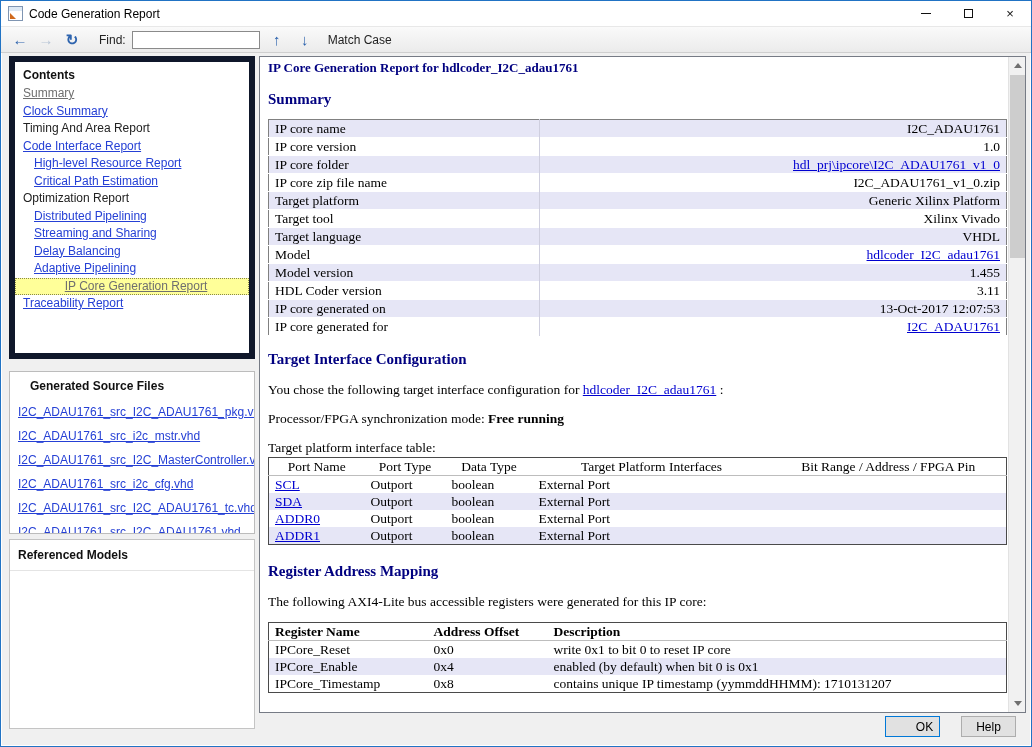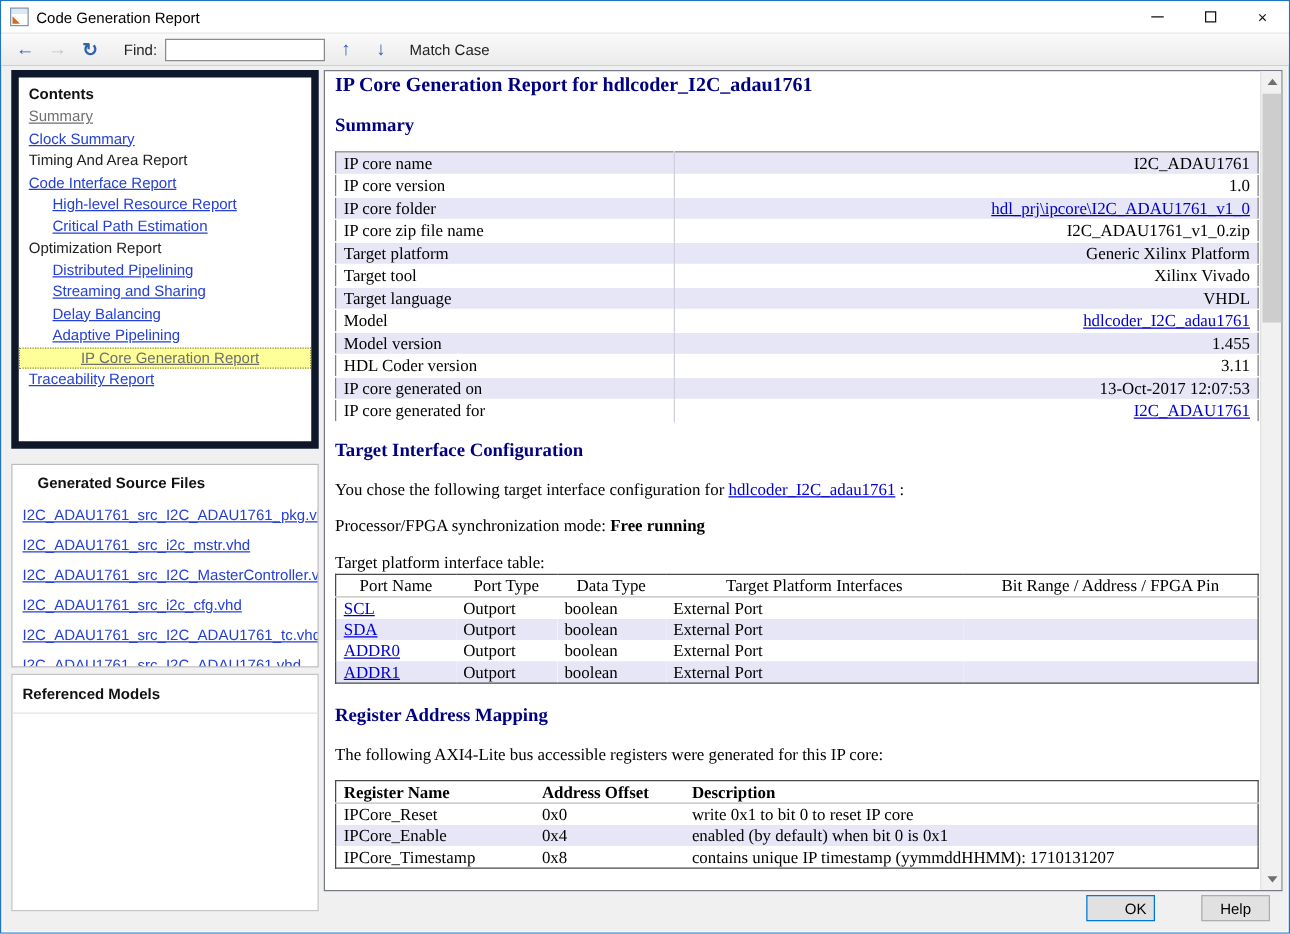--- a/index.html
+++ b/index.html
@@ -37,41 +37,41 @@
   .match-case { margin-left:12px; }
 
   
   .main { position:absolute; top:52px; left:1px; right:1px; bottom:1px; background:#f0f0f0; }
 
   
   .contents-panel { position:absolute; left:7px; top:3px; width:246px; height:303px; background:#fff;
     border:6px solid #0f172a; padding-top:4px; overflow:hidden; }
   .toc-header { font-size:12px; font-weight:bold; color:#111; padding:2px 8px 3px; }
   .toc-item { font-size:12px; line-height:17.5px; padding-left:8px; white-space:nowrap; color:#222; }
-  .toc-item.toc-indent { padding-left:27px; }
+  .toc-item.toc-indent { padding-left:19px; }
   .toc-link { color:#2540d5; text-decoration:underline; cursor:pointer; }
   .toc-link.toc-visited { color:#6f6f6f; }
   .toc-item.toc-selected { background:#ffff99; outline:1px dotted #88884a; outline-offset:-1px;text-align:center; }
   .toc-item.toc-selected .toc-link { color:#6f6f6f; }
 
   .genfiles-panel { position:absolute; left:7px; top:318px; width:246px; height:163px; background:#fff;
     border:1px solid #bcbcbc; overflow:hidden; }
   .gen-header { font-size:12px; font-weight:bold; color:#111; padding:7px 20px 2px; }
   .gen-link { display:block; font-size:12px; color:#2540d5; text-decoration:underline; cursor:pointer;
     margin:10px 8px 0; white-space:nowrap; }
 
   .ref-panel { position:absolute; left:7px; top:486px; width:246px; height:190px; background:#fff; border:1px solid #c4c4c4; }
   .ref-header { font-size:12px; font-weight:bold; color:#111; padding:8px 8px; border-bottom:1px solid #e4e4e4; }
 
   
   .content-panel { position:absolute; left:257px; top:3px; width:767px; height:657px; background:#fff; border:1px solid #767b85; }
   .content-scroll { position:absolute; top:0; left:0; right:17px; bottom:0; overflow:hidden; padding:1px 6px 0 8px;
     font-family:"Liberation Serif", serif; color:#000; }
 
-  .report-title { font-family:"Liberation Serif", serif; font-size:16px; font-weight:bold; color:#000080; margin:2px 0 0; }
+  .report-title { font-family:"Liberation Serif", serif; font-size:13px; font-weight:bold; color:#000080; margin:2px 0 0; }
   .section-heading { font-family:"Liberation Serif", serif; font-size:15px; font-weight:bold; color:#000080; margin:15px 0 0; }
   .para { font-size:13.5px; margin:14px 0 0; }
   .para b { font-weight:bold; }
   .content-scroll a, .cell-link { color:#0000d0; text-decoration:underline; cursor:pointer; }
 
   table.rpt { border-collapse:collapse; width:739px; font-family:"Liberation Serif", serif; font-size:13.5px; margin-top:11px; }
   table.rpt td, table.rpt th { padding:0 6px; height:17px; line-height:17px; white-space:nowrap; overflow:hidden; }
   tr.lav { background:#e6e6f6; }
   table.summary { border:1px solid #808080; }
   table.summary td.lbl { width:271px; border-right:1px solid #cfcfdf; }
@@ -86,21 +86,21 @@
   .v-scrollbar { position:absolute; top:0; right:0; bottom:0; width:17px; background:#f1f1f1; border-left:1px solid #e2e2e2; }
   .sb-arrow { position:absolute; left:0; width:17px; height:17px; display:flex; align-items:center; justify-content:center; }
   .sb-up { top:0; } .sb-down { bottom:0; }
   .tri-up { width:0; height:0; border-left:4px solid transparent; border-right:4px solid transparent; border-bottom:5px solid #6f6f6f; }
   .tri-down { width:0; height:0; border-left:4px solid transparent; border-right:4px solid transparent; border-top:5px solid #6f6f6f; }
   .sb-thumb { position:absolute; left:1px; width:15px; top:18px; height:183px; background:#cdcdcd; }
 
   
   .footer-btn { position:absolute; bottom:8px; height:21px; width:55px; background:#e1e1e1; border:1px solid #adadad;
     font-size:12px; color:#000; display:flex; align-items:center; justify-content:center; cursor:pointer; }
-  .btn-ok { right:106px; border:1px solid #0078d7;padding-left:24px; }
+  .btn-ok { right:90px; border:1px solid #0078d7;padding-left:24px; }
   .btn-help { right:14px; }
 </style>
 </head>
 <body>
 
 <div class="window">
 
   <div class="titlebar">
     <span class="app-icon"></span>
     <span class="title">Code Generation Report</span>

